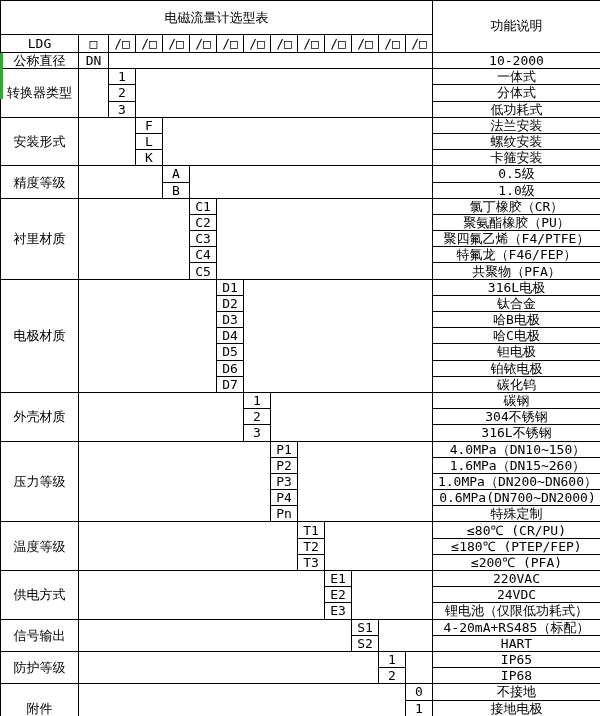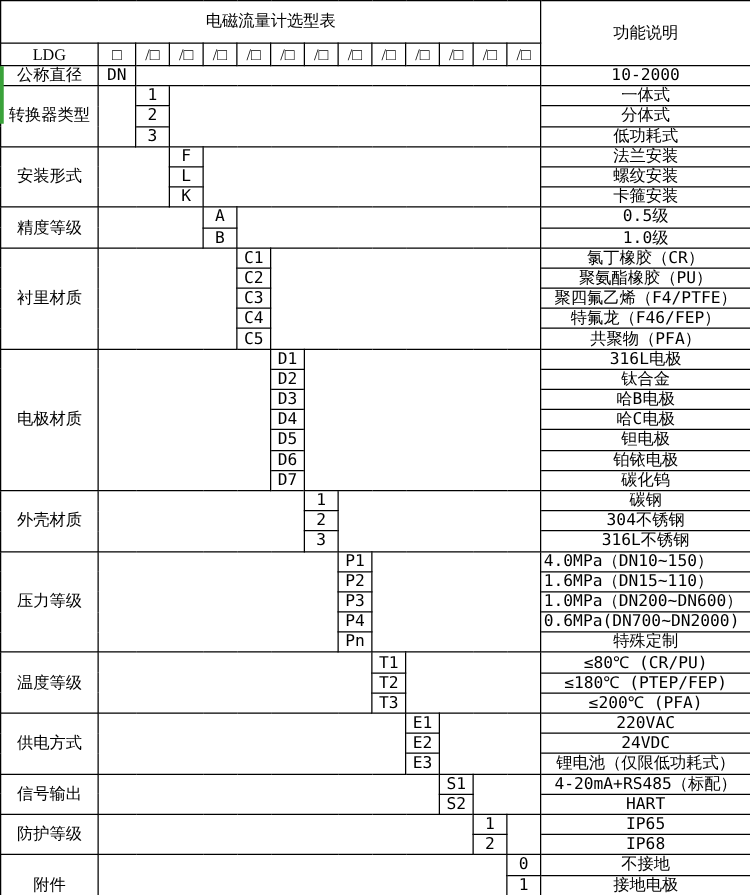--- a/index.html
+++ b/index.html
@@ -17,30 +17,30 @@
     padding: 0;
     font-size: 13px;
     line-height: 15px;
     color: #000;
     text-align: center;
     vertical-align: middle;
     overflow: hidden;
     white-space: nowrap;
   }
   tr.r-title { height: 34px; }
-  tr.r-ldg   { height: 18px; font-family: Liberation Serif, serif; }
+  tr.r-ldg   { height: 18px; }
   tr.r-data  { height: 16.2px; }
   td.title   { font-size: 14px; }
   td.fn-head { font-size: 14px; font-family: Liberation Mono, monospace; }
   td.ldg     { text-align: left; padding-left: 7px; }
   td.box     { font-size: 12px; }
   td.cat     { text-align: center; }
   td.code    { text-align: center; }
   td.dncode  { text-align: left; padding-left: 3px; margin-top: 12px; }
-  td.desc.left { text-align: left; padding-left: 2px; }
+  td.desc.left { text-align: center; padding-left: 2px; }
   .green-mark {
     position: absolute;
     left: 0; top: 53px;
     width: 3px; height: 46px;
     z-index: 2;
   }
 </style>
 </head>
 <body>
 
@@ -205,21 +205,21 @@
         </tr>
         <tr class="r-data">
           <td class="cat" rowspan="5">压力等级</td>
           <td class="filler" rowspan="5" colspan="7"></td>
           <td class="code">P1</td>
           <td class="filler" rowspan="5" colspan="5"></td>
           <td class="desc left">4.0MPa（DN10~150）</td>
         </tr>
         <tr class="r-data">
           <td class="code">P2</td>
-          <td class="desc left">1.6MPa（DN15~110）</td>
+          <td class="desc left">1.6MPa（DN15~260）</td>
         </tr>
         <tr class="r-data">
           <td class="code">P3</td>
           <td class="desc left">1.0MPa（DN200~DN600）</td>
         </tr>
         <tr class="r-data">
           <td class="code">P4</td>
           <td class="desc left">0.6MPa(DN700~DN2000)</td>
         </tr>
         <tr class="r-data">

